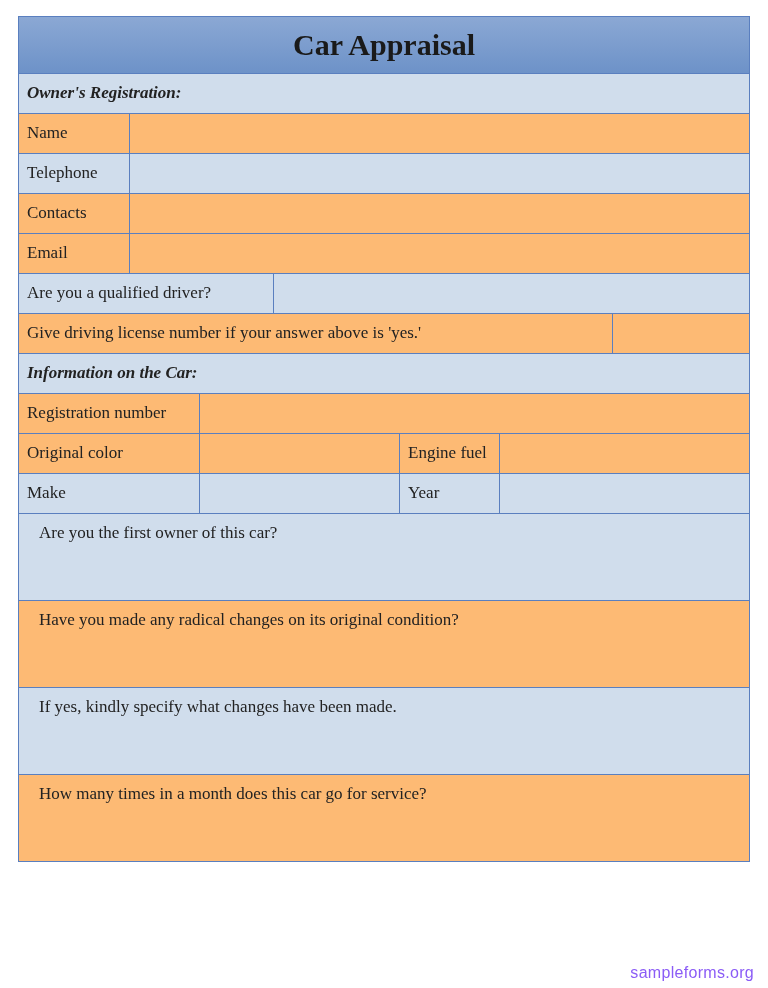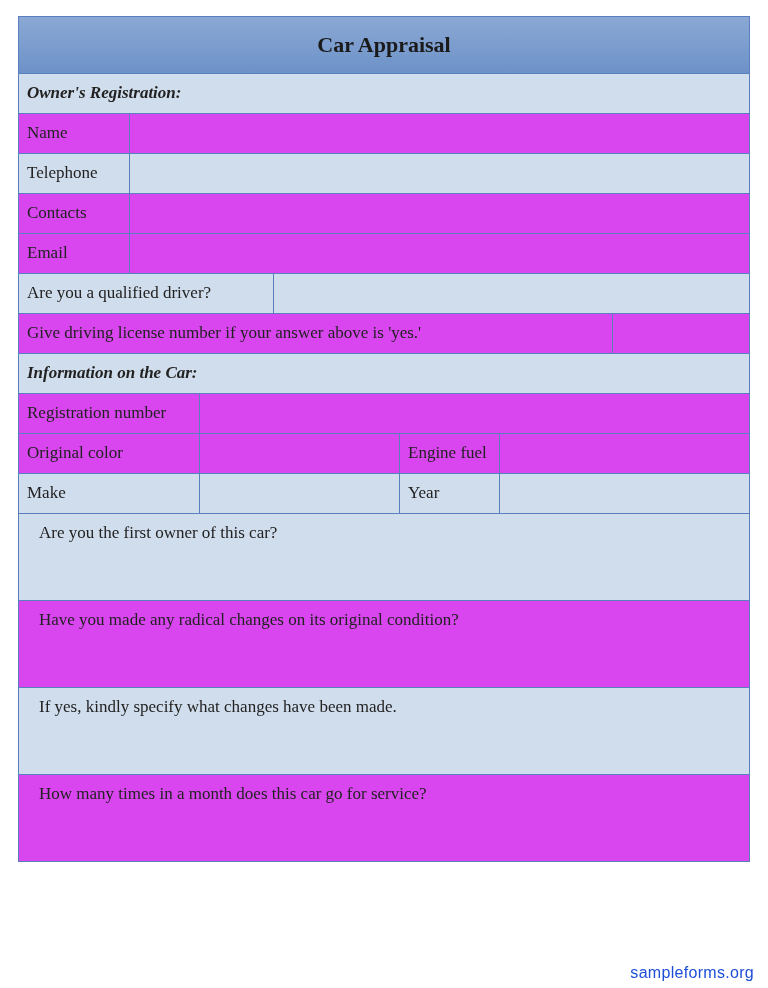--- a/index.html
+++ b/index.html
@@ -40,38 +40,38 @@
     justify-content: center;
     align-items: center;
     border-top: none;
   }
   .header-row .cell {
     width: 100%;
     border-left: none;
     justify-content: center;
     align-items: center;
     font-family: Georgia, serif;
-    font-size: 22px;
+    font-size: 30px;
     font-weight: bold;
     color: #1a1a1a;
   }
   .section-row {
     background: #d0ddec;
     font-style: italic;
     font-weight: bold;
     font-family: Georgia, serif;
   }
   .section-row .cell { width: 100%; }
   .shade { background: #d0ddec; }
-  .white { background: #d946ef; justify-content: flex-end; }
+  .white { background: #fdba74; justify-content: flex-end; }
   .watermark {
     position: absolute;
     right: 14px;
     bottom: 6px;
-    color: #1d4ed8;
+    color: #8b5cf6;
     font-family: Arial, sans-serif;
     font-size: 16px;
     letter-spacing: 0.3px;
   }
 </style>
 </head>
 <body>
 
 <div class="form">
 

